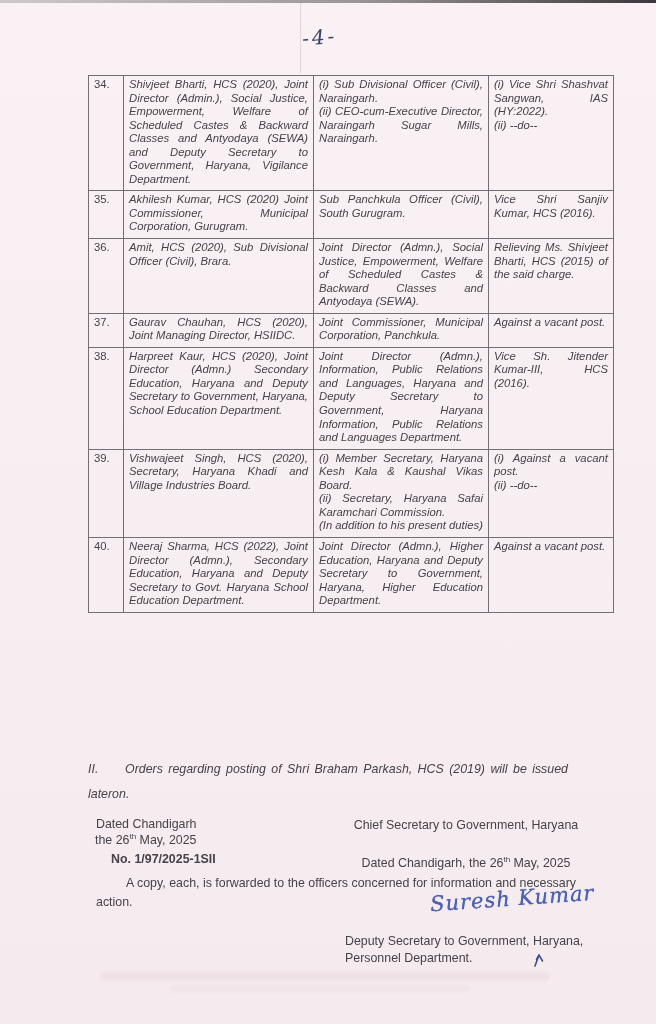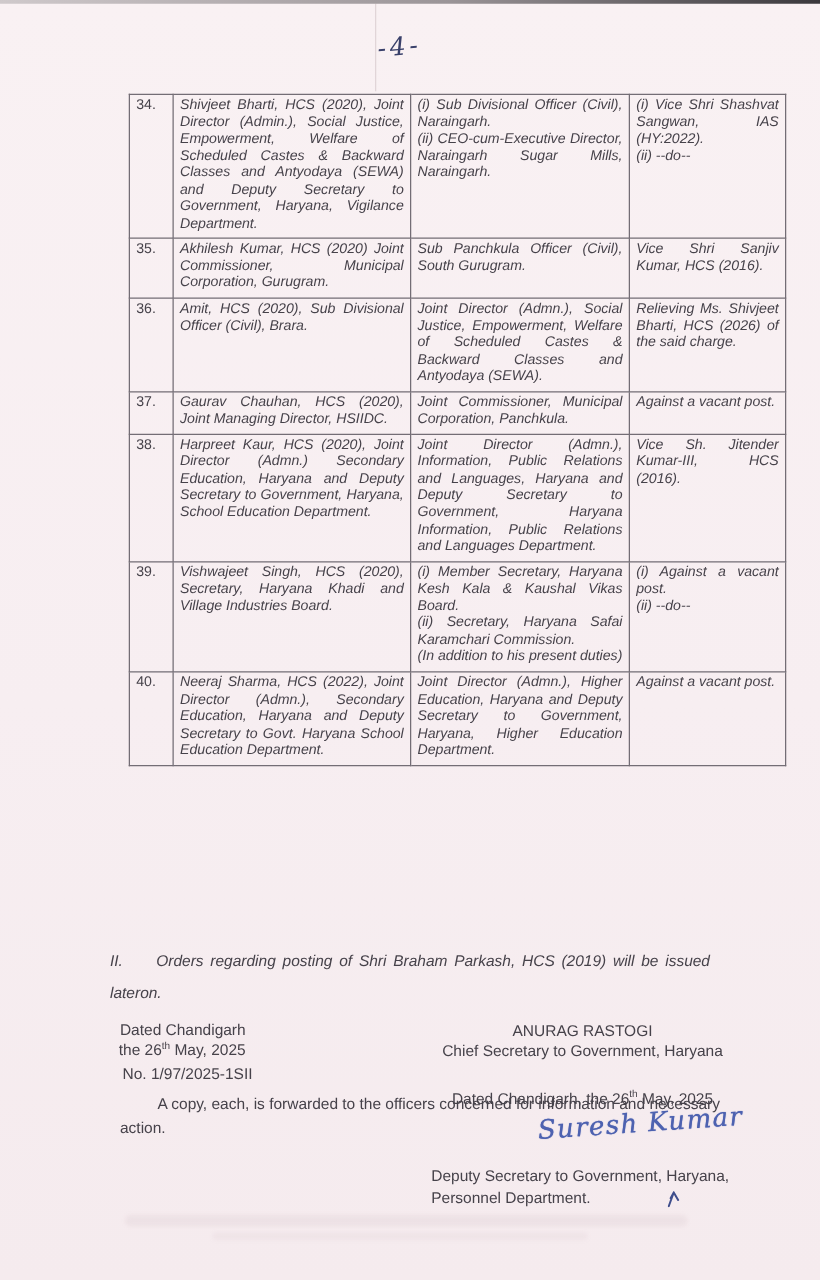--- a/index.html
+++ b/index.html
@@ -16,40 +16,40 @@
     background:rgba(168,148,156,.30); }
   .page-num {
     position:absolute; left:302px; top:25px;
     font-family:"DejaVu Serif", serif; font-style:italic;
     font-size:20px; letter-spacing:3px; color:#39406a;
     transform:rotate(-5deg);
   }
   table.order {
     position:absolute; left:88px; top:75px; width:525px;
     border-collapse:collapse; table-layout:fixed;
-    font-size:11.3px; line-height:1.2; color:#46424a;margin-left:15px;
+    font-size:11.3px; line-height:1.2; color:#46424a;
   }
   table.order td {
     border:1.4px solid #736d75; vertical-align:top;
     padding:2px 5px 4px 5px; text-align:justify;
   }
   table.order td.sno { text-align:left; padding-left:5px; }
   table.order p { margin:0;font-style:italic; }
   .mt-xs { margin-top:2px; }
   .mt-sm { margin-top:3px; }
   .mt-md { margin-top:14px; }
   .mt-lg { margin-top:30px; }
   .fDoc { font-size:12.4px; color:#46424a; }
   .para2 {
     position:absolute; left:88px; top:757px; width:480px;
     text-align:justify; line-height:25px; margin:0;font-style:italic;
   }
   .para2 .marker { display:inline-block; width:37px; }
   .dated-left { position:absolute; left:95px; top:816px; line-height:16px;text-align:right; }
-  .ref-no { position:absolute; left:98px; top:852px; }
+  .ref-no { position:absolute; left:111px; top:852px;font-weight:bold; }
   .sign-block { position:absolute; left:352px; top:817px; width:228px; text-align:center; line-height:16px; }
   .sign-block .dated-right { margin-top:22px; }
   sup.th { font-size:8px; vertical-align:super; line-height:0; }
   .copy-para {
     position:absolute; left:96px; top:874px; width:480px;
     text-align:justify; text-indent:30px; line-height:19px; margin:0;
   }
   .signature {
     position:absolute; left:430px; top:886px; width:180px;
     font-family:"DejaVu Serif", serif; font-style:italic;
@@ -110,21 +110,21 @@
       </tr>
       <tr>
         <td class="sno">36.</td>
         <td>
             <p>Amit, HCS (2020), Sub Divisional Officer (Civil), Brara.</p>
           </td>
         <td>
             <p>Joint Director (Admn.), Social Justice, Empowerment, Welfare of Scheduled Castes &amp; Backward Classes and Antyodaya (SEWA).</p>
           </td>
         <td>
-            <p>Relieving Ms. Shivjeet Bharti, HCS (2026) of the said charge.</p>
+            <p>Relieving Ms. Shivjeet Bharti, HCS (2015) of the said charge.</p>
           </td>
       </tr>
       <tr>
         <td class="sno">37.</td>
         <td>
             <p>Gaurav Chauhan, HCS (2020), Joint Managing Director, HSIIDC.</p>
           </td>
         <td>
             <p>Joint Commissioner, Municipal Corporation, Panchkula.</p>
           </td>
@@ -177,21 +177,20 @@
   <p class="para2 fDoc"><span class="marker">II.</span><span>Orders regarding posting of Shri Braham Parkash, HCS (2019) will be issued lateron.</span></p>
 
   <div class="dated-left fDoc">
     <span>Dated Chandigarh</span><br>
     <span>the 26</span><sup class="th">th</sup><span> May, 2025</span>
   </div>
 
   <div class="ref-no fDoc">No. 1/97/2025-1SII</div>
 
   <div class="sign-block fDoc">
-    <div>ANURAG RASTOGI</div>
     <div>Chief Secretary to Government, Haryana</div>
     <div class="dated-right">
       <span>Dated Chandigarh, the 26</span><sup class="th">th</sup><span> May, 2025</span>
     </div>
   </div>
 
   <p class="copy-para fDoc">A copy, each, is forwarded to the officers concerned for information and necessary action.</p>
 
   <div class="signature">Suresh Kumar</div>
 

